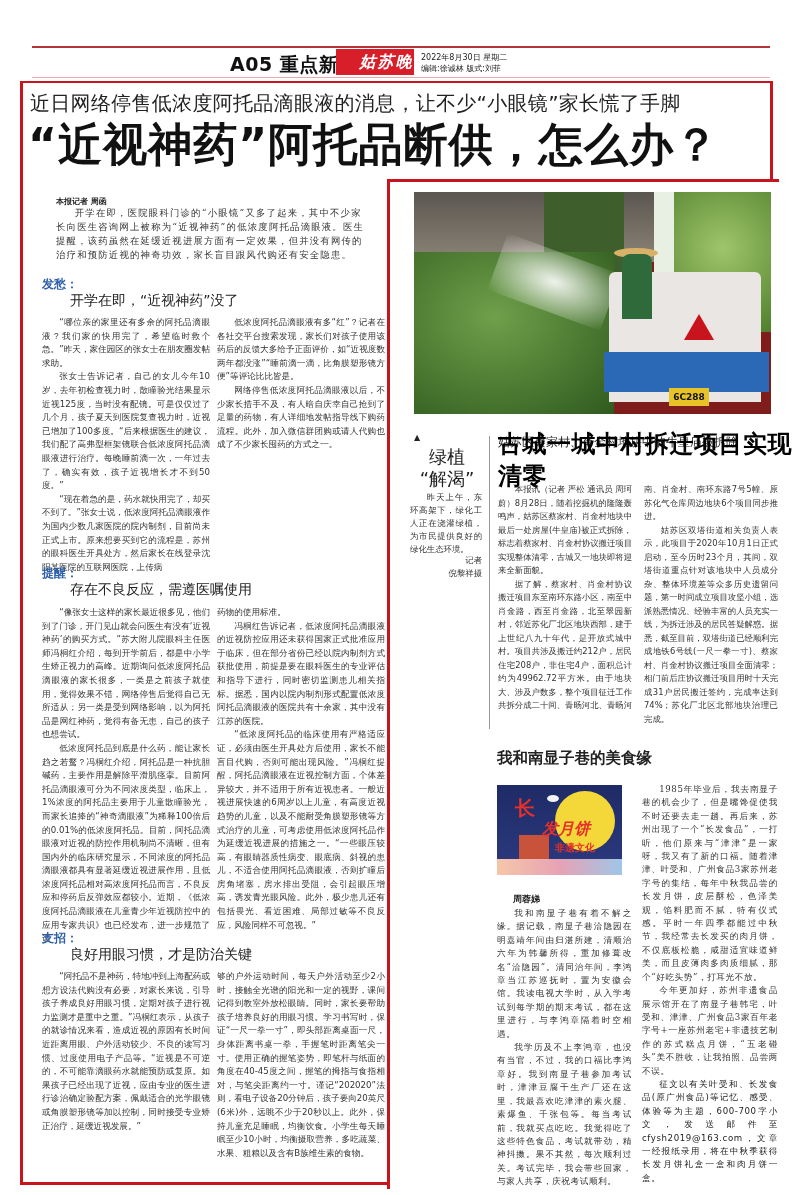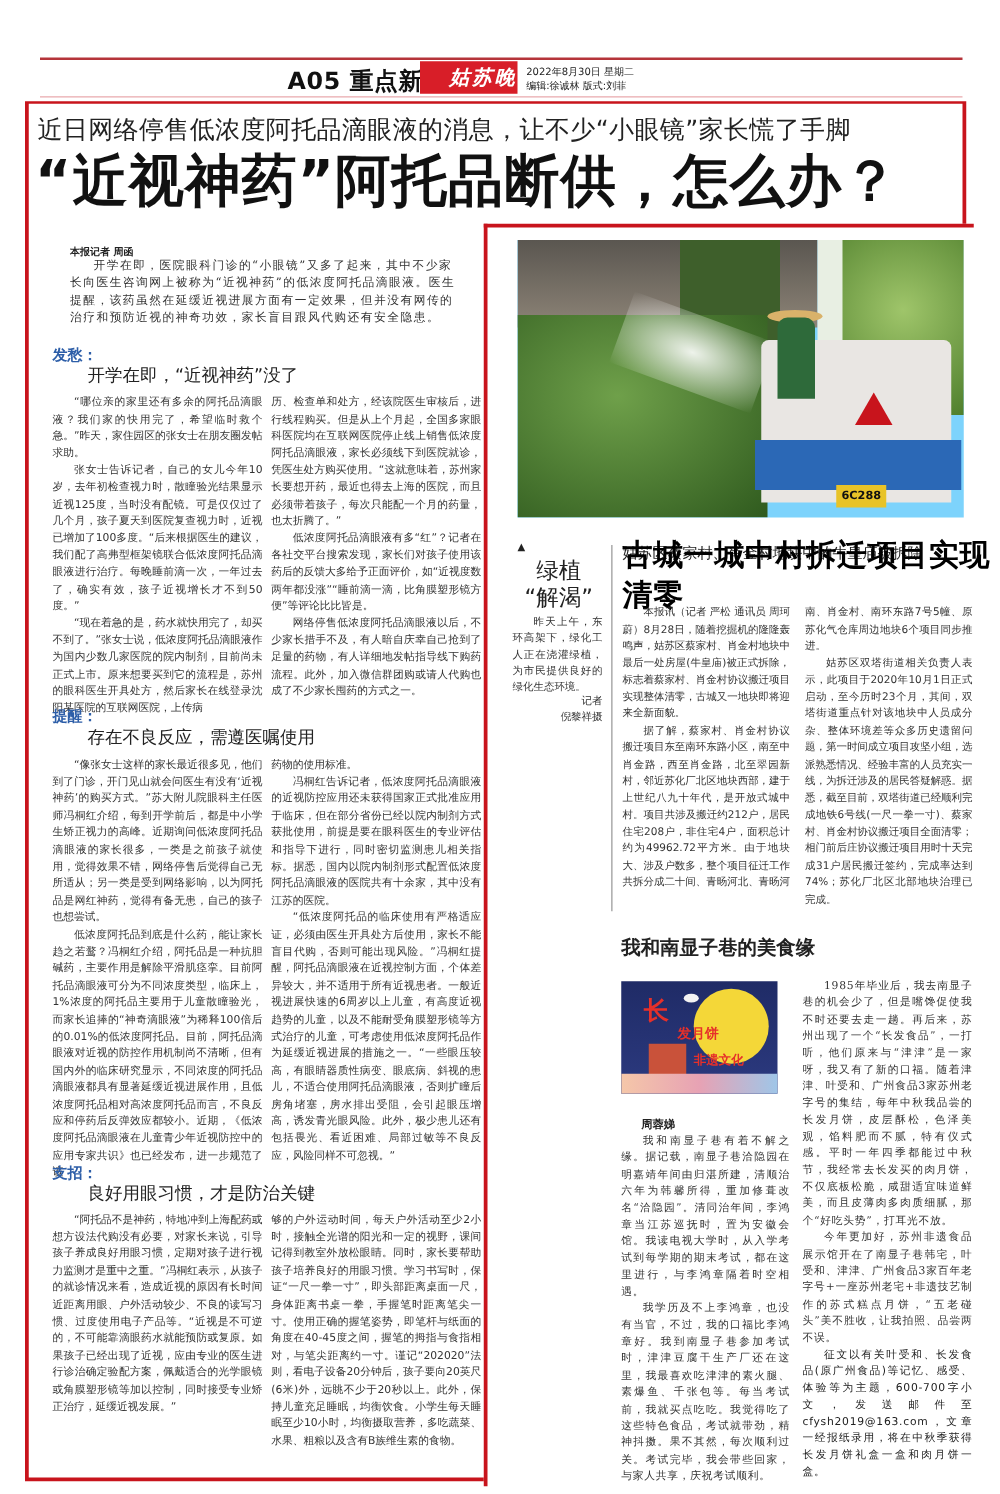--- a/index.html
+++ b/index.html
@@ -22,21 +22,21 @@
   .byline { position: absolute; left: 56px; top: 196px; font-size: 8px; font-weight: bold; color: #222; }
   .lead { position: absolute; left: 56px; top: 206px; width: 313px; font-family: "DejaVu Serif", serif; font-size: 9.4px; line-height: 14px; color: #333; text-indent: 2em; letter-spacing: 1.2px; }
 
   .sec-label { position: absolute; left: 42px; font-size: 12px; font-weight: bold; color: #2d5ea8; }
   .sec-title { position: absolute; left: 42px; font-size: 14px; color: #222; margin-left: 28px; }
 
   .col { position: absolute; font-size: 8.6px; line-height: 13.6px; color: #333; text-align: justify; }
   .col p { text-indent: 2em; }
 
   
-  .photo { position: absolute; left: 414px; top: 192px; width: 357px; height: 222px; overflow: hidden; background: #7dd3fc; }
+  .photo { position: absolute; left: 414px; top: 192px; width: 357px; height: 222px; overflow: hidden; background: #7f1d1d; }
   .photo .sky { position: absolute; left: 240px; top: 0; width: 117px; height: 120px; background: #e8efe3; }
   .photo .overpass { position: absolute; left: 0; top: 0; width: 240px; height: 70px; background: linear-gradient(#5a5650, #8d8477); }
   .photo .ivy { position: absolute; left: 130px; top: 0; width: 80px; height: 130px; background: #3e5f2b; }
   .photo .bush { position: absolute; left: 0; top: 60px; width: 200px; height: 162px; background: radial-gradient(ellipse at 40% 40%, #6fa04a, #2f5a1e); }
   .photo .spray { position: absolute; left: 80px; top: 60px; width: 120px; height: 60px; background: radial-gradient(ellipse, rgba(255,255,255,0.9), rgba(255,255,255,0)); transform: rotate(20deg); }
   .photo .trees { position: absolute; left: 260px; top: 0; width: 97px; height: 140px; background: radial-gradient(circle at 50% 40%, #9fc56a, #4f7f2c); }
   .photo .truck { position: absolute; left: 195px; top: 80px; width: 152px; height: 130px; background: #e9e6e3; border-radius: 6px 6px 0 0; }
   .photo .truckbed { position: absolute; left: 190px; top: 160px; width: 165px; height: 40px; background: #2b68b6; }
   .photo .plate { position: absolute; left: 255px; top: 196px; width: 40px; height: 18px; background: #e8c328; font-size: 9px; line-height: 18px; text-align: center; color: #111; font-weight: bold; }
   .photo .worker { position: absolute; left: 208px; top: 62px; width: 30px; height: 65px; background: #2e6a3a; border-radius: 8px 8px 0 0; }
@@ -50,21 +50,21 @@
   .cap-credit { position: absolute; left: 410px; top: 543px; width: 72px; font-size: 8.4px; line-height: 13px; text-align: right; color: #333; }
   .cap-divider { position: absolute; left: 489px; top: 436px; width: 1px; height: 293px; background: #999; }
 
   .r-kicker { position: absolute; left: 498px; top: 434px; font-size: 12px; color: #222; }
   .r-headline { position: absolute; left: 498px; top: 428px; font-size: 24px; font-weight: bold; color: #000000; letter-spacing: 0.5px; }
 
   .essay-head { position: absolute; left: 497px; top: 748px; font-size: 15.5px; font-weight: bold; color: #222; }
   .mooncake { position: absolute; left: 497px; top: 785px; width: 125px; height: 90px; overflow: hidden; background: linear-gradient(#1f2b66, #2c3a80); }
   .mooncake .moon { position: absolute; left: 58px; top: 6px; width: 60px; height: 60px; border-radius: 50%; background: #f4d738; }
   .mooncake .t1 { position: absolute; left: 18px; top: 10px; color: #e6302a; font-size: 20px; font-weight: bold; }
-  .mooncake .t2 { position: absolute; left: 45px; top: 34px; color: #e6302a; font-size: 11px; font-weight: bold; }
+  .mooncake .t2 { position: absolute; left: 45px; top: 34px; color: #e6302a; font-size: 16px; font-weight: bold; font-style: italic; }
   .mooncake .t3 { position: absolute; left: 58px; top: 56px; color: #e6302a; font-size: 10px; font-weight: bold; }
   .mooncake .building { position: absolute; left: 22px; top: 50px; width: 30px; height: 30px; background: #c9523a; }
   .mooncake .clouds { position: absolute; left: 0; top: 74px; width: 125px; height: 16px; background: linear-gradient(90deg, #f5c7a9, #e7a2b4, #9fc6e8); }
   .mooncake .rabbit { position: absolute; left: 50px; top: 10px; width: 12px; height: 7px; background: #f3f3f3; border-radius: 50%; }
 
   .essay-byline { position: absolute; left: 513px; top: 893px; font-size: 9px; font-weight: bold; color: #222; }
   .essay-col { position: absolute; font-family: "DejaVu Serif", serif; font-size: 8.6px; line-height: 13.4px; color: #333; text-align: justify; letter-spacing: 0.6px; }
   .essay-col p { text-indent: 2em; }
   .essay-col p.sans { font-family: "DejaVu Sans", sans-serif; }
 </style>
@@ -90,21 +90,20 @@
 <p class="lead">开学在即，医院眼科门诊的“小眼镜”又多了起来，其中不少家长向医生咨询网上被称为“近视神药”的低浓度阿托品滴眼液。医生提醒，该药虽然在延缓近视进展方面有一定效果，但并没有网传的治疗和预防近视的神奇功效，家长盲目跟风代购还有安全隐患。</p>
 
 <div class="sec-label" style="top:276px;">发愁：</div>
 <div class="sec-title" style="top:292px;">开学在即，“近视神药”没了</div>
 <div class="col" style="left:42px; top:316px; width:168px;">
   <p>“哪位亲的家里还有多余的阿托品滴眼液？我们家的快用完了，希望临时救个急。”昨天，家住园区的张女士在朋友圈发帖求助。</p>
   <p>张女士告诉记者，自己的女儿今年10岁，去年初检查视力时，散瞳验光结果显示近视125度，当时没有配镜。可是仅仅过了几个月，孩子夏天到医院复查视力时，近视已增加了100多度。“后来根据医生的建议，我们配了高弗型框架镜联合低浓度阿托品滴眼液进行治疗。每晚睡前滴一次，一年过去了，确实有效，孩子近视增长才不到50度。”</p>
   <p>“现在着急的是，药水就快用完了，却买不到了。”张女士说，低浓度阿托品滴眼液作为国内少数几家医院的院内制剂，目前尚未正式上市。原来想要买到它的流程是，苏州的眼科医生开具处方，然后家长在线登录沈阳某医院的互联网医院，上传病</p>
 </div>
 <div class="col" style="left:217px; top:316px; width:168px;">
-  <p style="text-indent:0">历、检查单和处方，经该院医生审核后，进行线程购买。但是从上个月起，全国多家眼科医院均在互联网医院停止线上销售低浓度阿托品滴眼液，家长必须线下到医院就诊，凭医生处方购买使用。“这就意味着，苏州家长要想开药，最近也得去上海的医院，而且必须带着孩子，每次只能配一个月的药量，也太折腾了。”</p>
   <p>低浓度阿托品滴眼液有多“红”？记者在各社交平台搜索发现，家长们对孩子使用该药后的反馈大多给予正面评价，如“近视度数两年都没涨”“睡前滴一滴，比角膜塑形镜方便”等评论比比皆是。</p>
   <p>网络停售低浓度阿托品滴眼液以后，不少家长措手不及，有人暗自庆幸自己抢到了足量的药物，有人详细地发帖指导线下购药流程。此外，加入微信群团购或请人代购也成了不少家长囤药的方式之一。</p>
 </div>
 
 <div class="sec-label" style="top:565px;">提醒：</div>
 <div class="sec-title" style="top:581px;">存在不良反应，需遵医嘱使用</div>
 <div class="col" style="left:42px; top:606px; width:168px;">
   <p>“像张女士这样的家长最近很多见，他们到了门诊，开门见山就会问医生有没有‘近视神药’的购买方式。”苏大附儿院眼科主任医师冯桐红介绍，每到开学前后，都是中小学生矫正视力的高峰。近期询问低浓度阿托品滴眼液的家长很多，一类是之前孩子就使用，觉得效果不错，网络停售后觉得自己无所适从；另一类是受到网络影响，以为阿托品是网红神药，觉得有备无患，自己的孩子也想尝试。</p>
   <p>低浓度阿托品到底是什么药，能让家长趋之若鹜？冯桐红介绍，阿托品是一种抗胆碱药，主要作用是解除平滑肌痉挛。目前阿托品滴眼液可分为不同浓度类型，临床上，1%浓度的阿托品主要用于儿童散瞳验光，而家长追捧的“神奇滴眼液”为稀释100倍后的0.01%的低浓度阿托品。目前，阿托品滴眼液对近视的防控作用机制尚不清晰，但有国内外的临床研究显示，不同浓度的阿托品滴眼液都具有显著延缓近视进展作用，且低浓度阿托品相对高浓度阿托品而言，不良反应和停药后反弹效应都较小。近期，《低浓度阿托品滴眼液在儿童青少年近视防控中的应用专家共识》也已经发布，进一步规范了该</p>
 </div>

